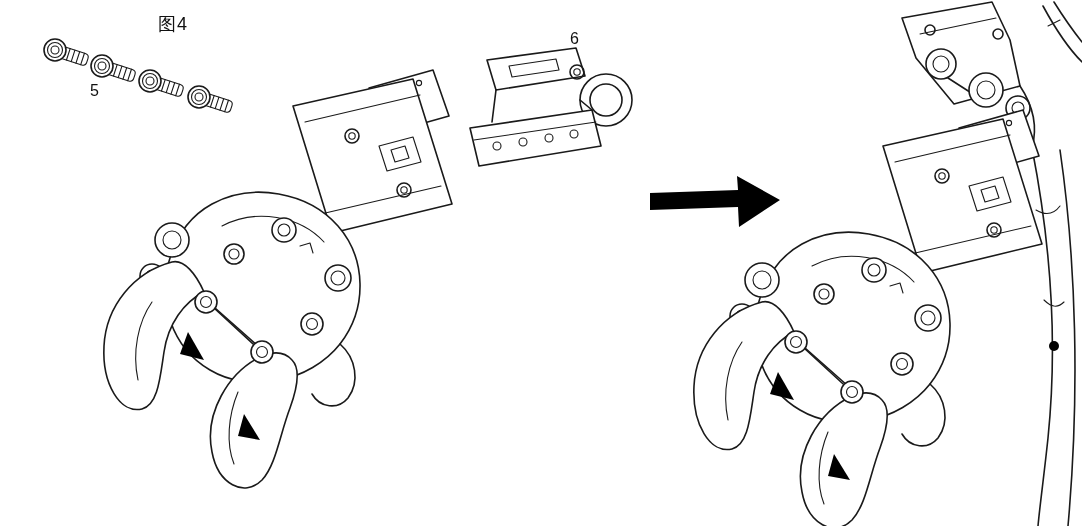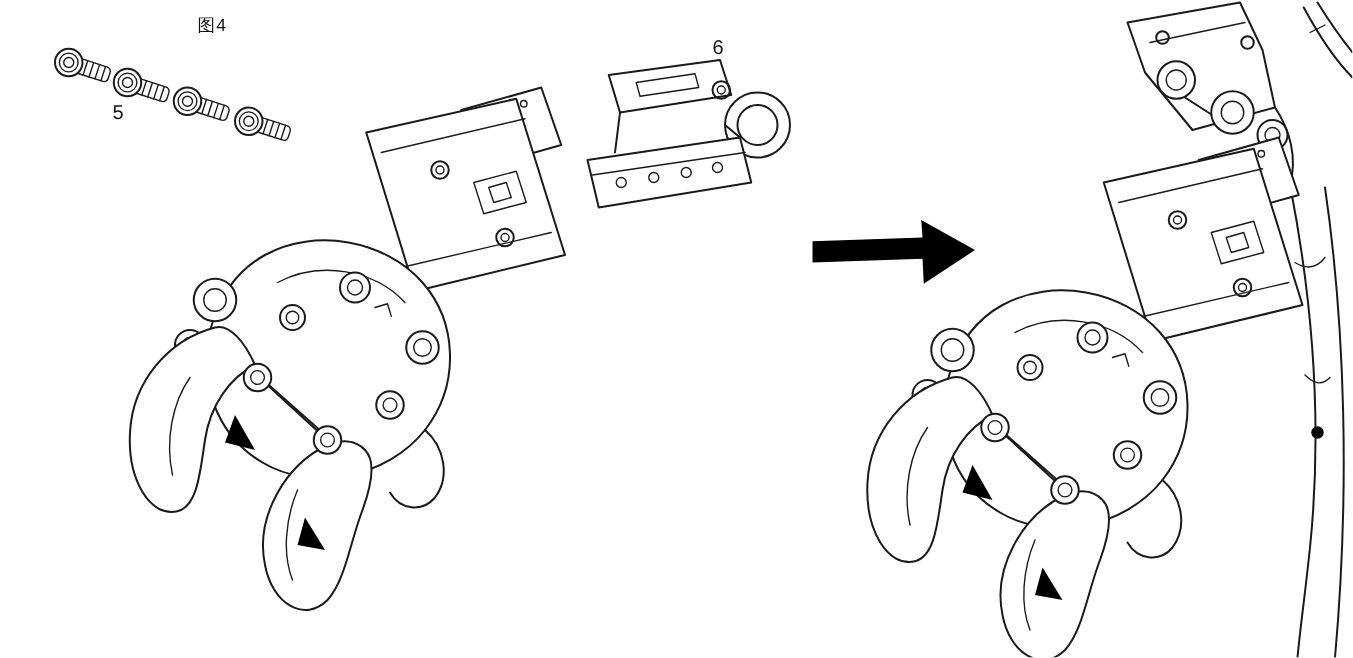--- a/index.html
+++ b/index.html
@@ -6,21 +6,21 @@
     --line:#1a1a1a;
     --arrow:#000000;
     --background:#ffffff;
   }
   *{margin:0;padding:0;box-sizing:border-box}
   html,body{width:1082px;height:526px;background:var(--background);overflow:hidden}
   .canvas{
     position:relative;width:1082px;height:526px;
     font-family:"Liberation Sans",sans-serif;color:#111;background:var(--background);
   }
-  .fig-title{position:absolute;font-size:14px;letter-spacing:1px}
+  .fig-title{position:absolute;font-size:18px;letter-spacing:1px}
   .part-label{position:absolute;font-size:16px}
   svg.art{position:absolute;left:0;top:0}
   .ln{fill:none;stroke:var(--line);stroke-width:1.6;stroke-linejoin:round;stroke-linecap:round}
   .tn{fill:none;stroke:var(--line);stroke-width:1.1;stroke-linejoin:round;stroke-linecap:round}
   .wh{fill:#ffffff;stroke:var(--line);stroke-width:1.6;stroke-linejoin:round}
   .wt{fill:#ffffff;stroke:var(--line);stroke-width:1.1;stroke-linejoin:round}
   .dk{fill:var(--arrow);stroke:none}
 </style>
 </head>
 <body>

